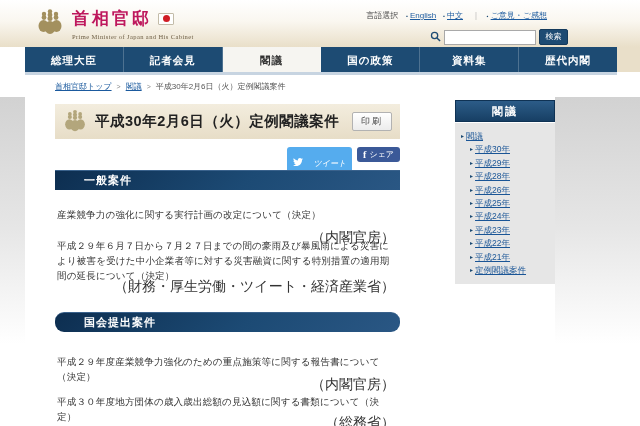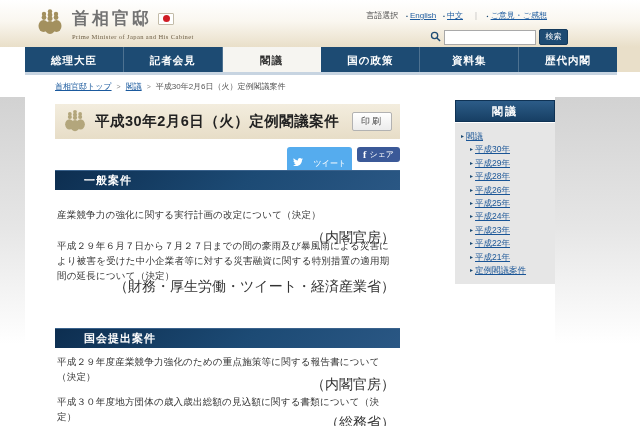--- a/index.html
+++ b/index.html
@@ -15,21 +15,21 @@
     background:linear-gradient(180deg,#ffffff 0%,#faf7f0 45%,#e9dfc9 100%); }
   .nav-row-bg { left:0; top:47px; width:640px; height:25px; background:#fff; }
   .nav-row-right { left:617px; top:47px; width:23px; height:25px; background:#e9dfc9; }
 
   .crest { width:28px; height:28px; }
   .crest-small { width:24px; height:24px; }
   .logo-wrap { left:36px; top:7px; display:flex; align-items:flex-start; }
   .logo-text-col { margin-left:8px; }
   .site-title-row { display:flex; align-items:center; }
   .site-title { font-family:"Liberation Serif","DejaVu Serif",serif;
-    font-size:17px; font-weight:bold; color:#737373; letter-spacing:3px; }
+    font-size:17px; font-weight:bold; color:#be185d; letter-spacing:3px; }
   .flag { width:16px; height:12px; background:#fff; border:1px solid #c3bca9;
     margin-left:6px; display:flex; align-items:center; justify-content:center; border-radius:1px;}
   .flag-dot { width:7px; height:7px; border-radius:50%; background:#d01c25; }
   .site-subtitle { font-family:"Liberation Serif","DejaVu Serif",serif;
     font-size:6.5px; color:#6f6047; letter-spacing:.4px; margin-top:3px; }
 
   .lang-row { right:86px; top:10px; display:flex; align-items:center; font-size:8px; white-space:nowrap; }
   .lang-label { color:#444; margin-right:8px; }
   .lang-link { color:#1b5a9e; text-decoration:underline; cursor:pointer; margin-right:7px;}
   .mini-bullet { color:#1d4b73; font-size:5px; margin-right:2px; }
@@ -68,31 +68,31 @@
     background:linear-gradient(180deg,#f3edde 0%,#e7ddc7 100%);
     display:flex; align-items:center; padding:0 8px; }
   .page-title { font-size:14.5px; font-weight:bold; color:#222; margin-left:8px;
     letter-spacing:.5px; white-space:nowrap; }
   .print-btn { margin-left:auto; width:40px; height:19px; background:linear-gradient(#ffffff,#ececec);
     border:1px solid #b2b2b2; font-size:9px; color:#444; border-radius:2px;
     text-align:center; line-height:17px; cursor:pointer; font-family:inherit; letter-spacing:2px;}
 
   .share-row { left:55px; top:147px; width:345px; display:flex; justify-content:flex-end; gap:5px; }
   .tweet-btn { background:#55acee; color:#fff; font-size:8px; height:32px; border:none;
-    border-radius:3px; padding:0 6px; display:flex; align-items:center; gap:11px; cursor:pointer; font-family:inherit;}
+    border-radius:3px; padding:0 6px; display:flex; align-items:center; gap:11px; cursor:pointer; font-family:inherit;font-style:italic;}
   .fb-btn { background:#3b5998; color:#fff; font-size:8px; height:15px; border:none;
     border-radius:3px; padding:0 6px; display:flex; align-items:center; gap:3px; cursor:pointer; font-family:inherit;}
   .fb-f { font-family:"Liberation Serif",serif; font-weight:bold; font-size:10px; }
 
   .section-bar { left:55px; width:345px; height:20px;
     background:linear-gradient(135deg,#0d2e50 0%,#1c4a74 55%,#2a5784 100%);
     color:#fff; font-size:11px; font-weight:bold; letter-spacing:1px;
     display:flex; align-items:center; padding-left:29px;
     border-top:1px solid #3a628c; }
-  .sec1 { top:170px; } .sec2 { top:328px; }
+  .sec1 { top:170px; } .sec2 { top:312px;border-radius:9px; }
 
   .case-text { left:57px; width:340px; font-size:9.5px; color:#333; line-height:15px; letter-spacing:.2px;}
   .ministry { left:55px; width:340px; font-size:14px; color:#333; text-align:right; }
   .it1 { top:207px; } .mi1 { top:229px; }
   .it2 { top:238px; } .mi2 { top:278px; }
   .it3 { top:354px; } .mi3 { top:376px; }
   .it4 { top:394px; } .mi4 { top:414px; }
 
   
   .side-header { left:455px; top:100px; width:100px; height:22px;

